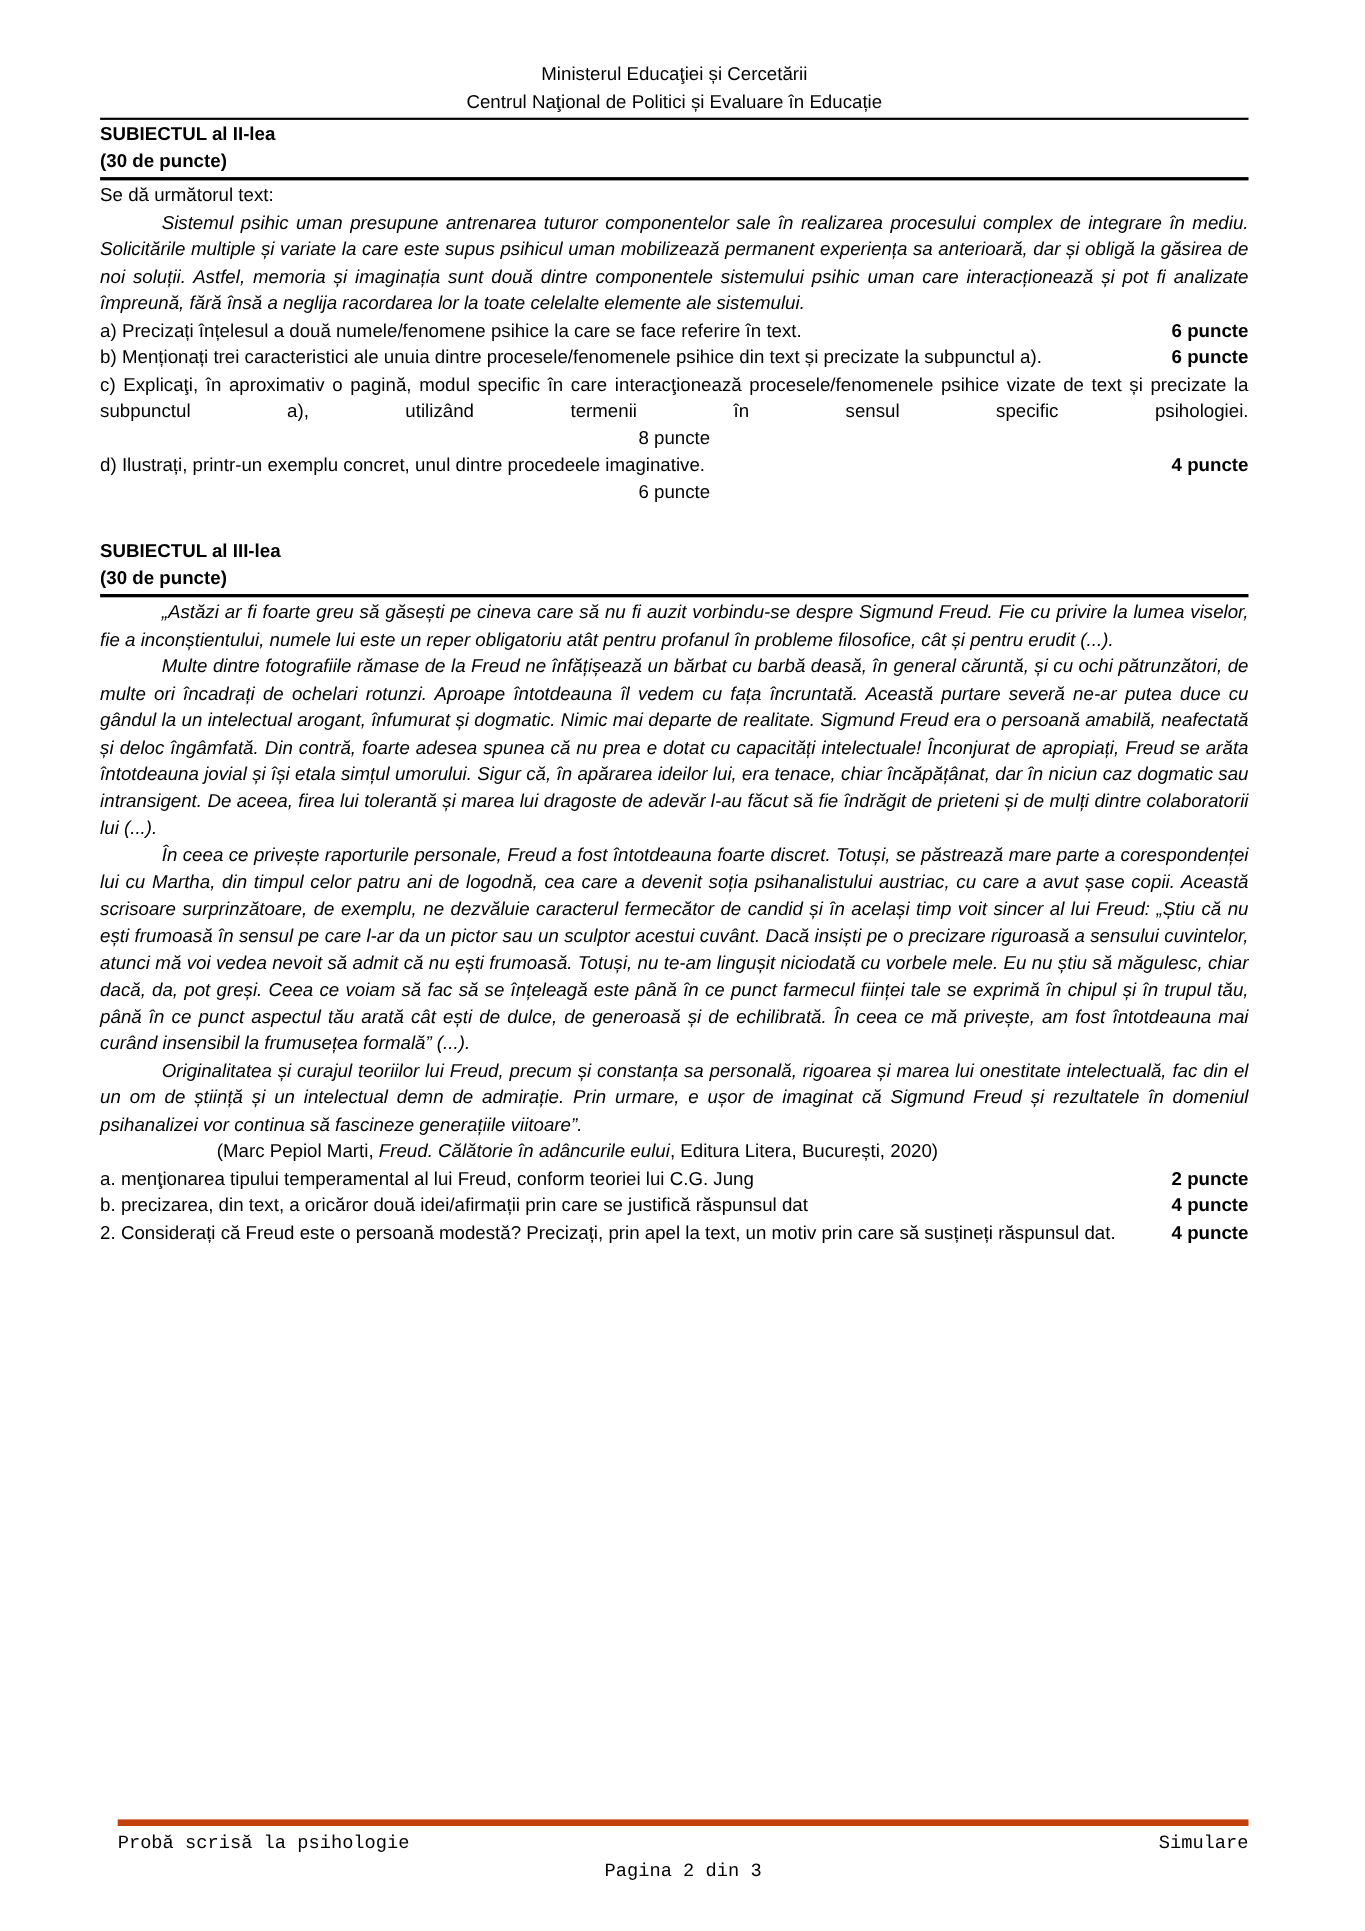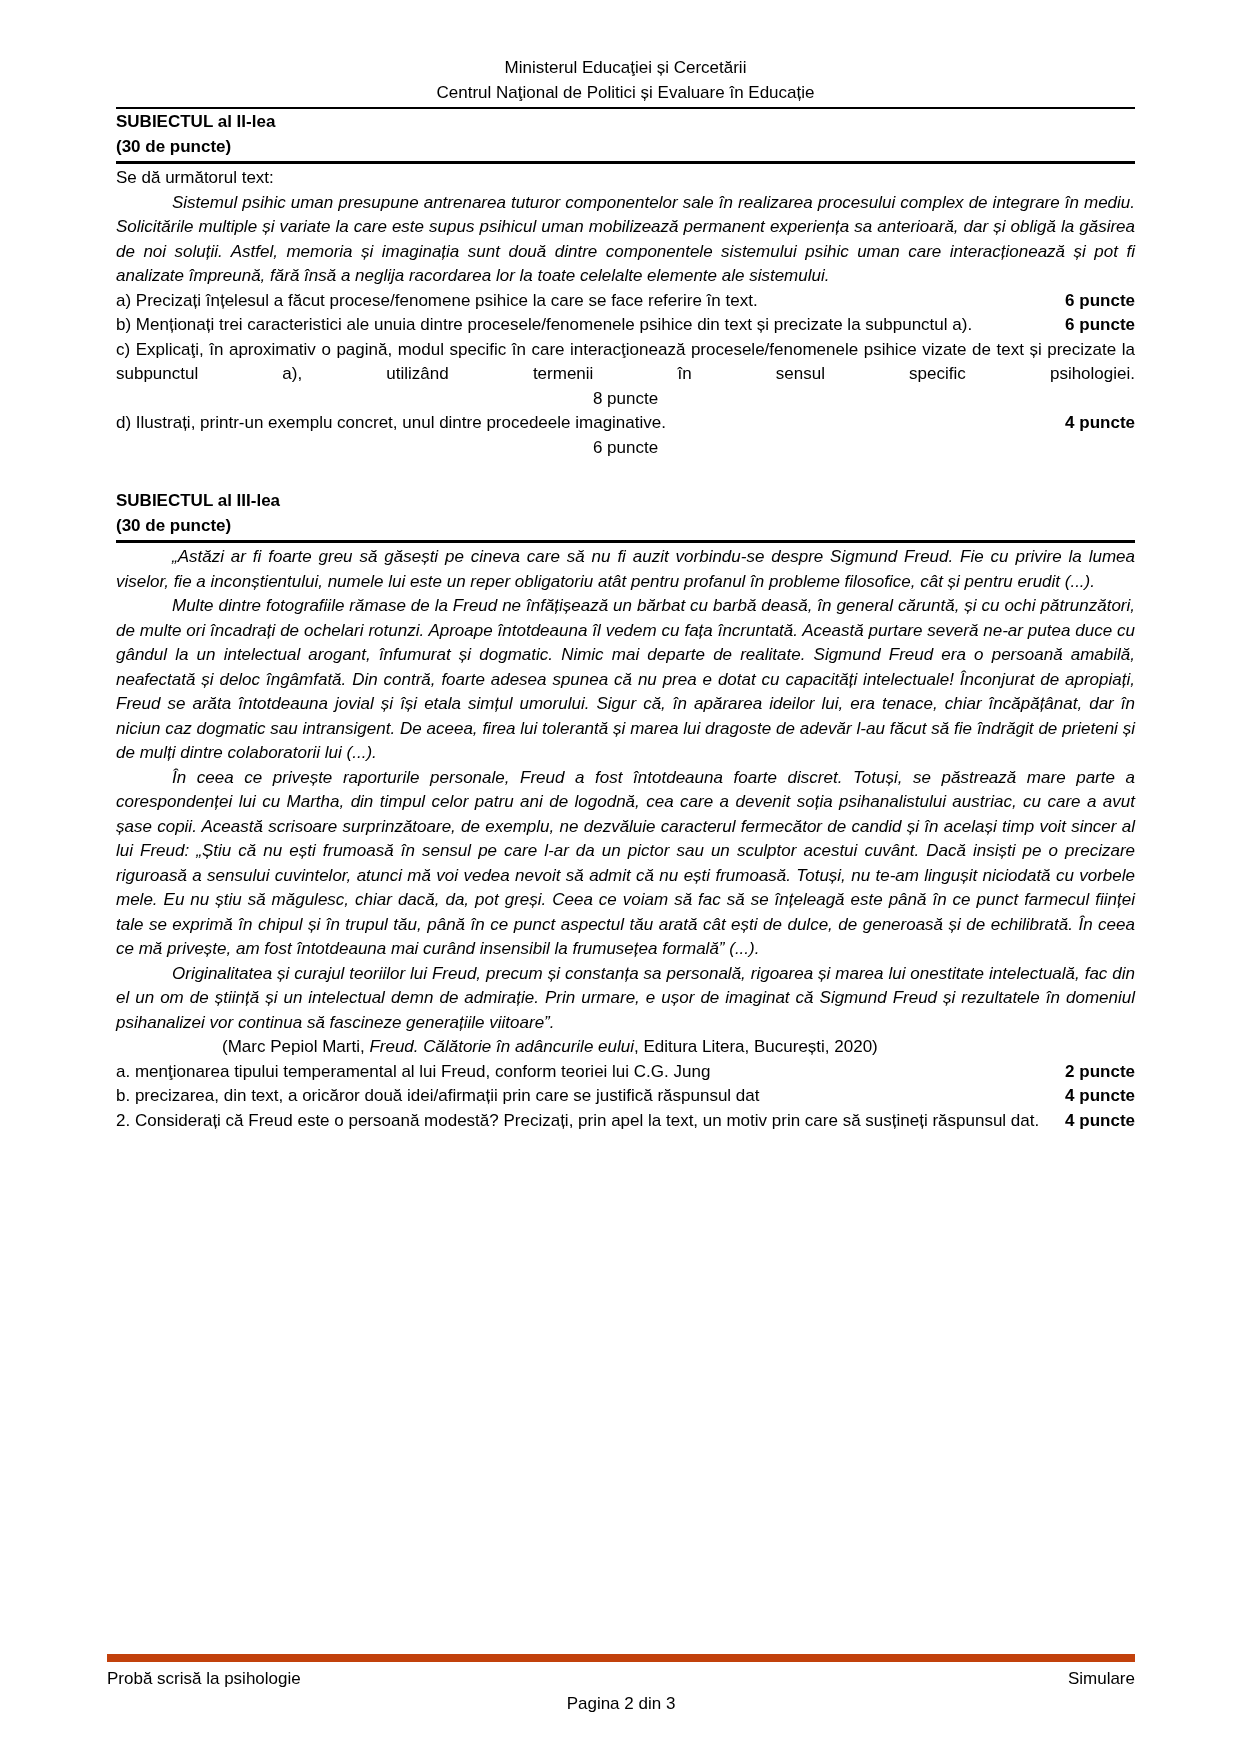--- a/index.html
+++ b/index.html
@@ -5,21 +5,21 @@
   * { box-sizing: border-box; margin: 0; padding: 0; }
   html, body { background: #ffffff; }
   body {
     width: 1241px; height: 1755px;
     font-family: "Liberation Sans", sans-serif;
     color: #000;
   }
   .page {
     position: relative;
     width: 1241px; height: 1755px;
-    padding: 56px 106px 0 116px;
+    padding: 56px 106px 0 91px;
     font-size: 17px;
     line-height: 24.5px;
     background: #fff;
     overflow: hidden;
   }
   .center { text-align: center; }
   .header-block { border-bottom: 2px solid #000; padding-bottom: 2px; }
   .title-row {
     display: flex; justify-content: space-between;
     font-weight: bold;
@@ -33,22 +33,23 @@
   .indent { text-indent: 56px; }
   .italic { font-style: italic; }
   .item { position: relative; text-align: justify; }
   .pts-abs { position: absolute; right: 0; bottom: 0; font-weight: bold; }
   .pts-line { text-align: center; font-weight: normal; }
   .subject3 { margin-top: 28px; }
   .source-line { padding-left: 106px; }
   .q1 { margin-top: 28px; }
   .footer {
     position: absolute; left: 107px; right: 106px; top: 1654px;
-    border-top: 8px solid #c2410c;
+    border-top: 6px solid #c2410c;
     padding-top: 5px;
+    font-family: Liberation Mono, monospace;
   }
   .footer-row { display: flex; justify-content: space-between; }
   .page-num { text-align: center; margin-top: 0px; }
 </style>
 </head>
 <body>
 
 <div class="page">
 
   <div class="header-block">
@@ -60,21 +61,21 @@
     <span>SUBIECTUL al II-lea</span>
     <span>(30 de puncte)</span>
   </div>
 
   <div>Se dă următorul text:</div>
 
   <div class="just indent italic">Sistemul psihic uman presupune antrenarea tuturor componentelor sale în realizarea procesului complex de integrare în mediu. Solicitările multiple și variate la care este supus psihicul uman mobilizează permanent experiența sa anterioară, dar și obligă la găsirea de noi soluții. Astfel, memoria și imaginația sunt două dintre componentele sistemului psihic uman care interacționează și pot fi analizate împreună, fără însă a neglija racordarea lor la toate celelalte elemente ale sistemului.</div>
 
   <div class="item">
     <span class="pts-abs">6 puncte</span>
-    <span>a) Precizați înțelesul a făcut procese/fenomene psihice la care se face referire în text.</span>
+    <span>a) Precizați înțelesul a două numele/fenomene psihice la care se face referire în text.</span>
   </div>
 
   <div class="item">
     <span class="pts-abs">6 puncte</span>
     <span>b) Menționați trei caracteristici ale unuia dintre procesele/fenomenele psihice din text și precizate la subpunctul a).</span>
   </div>
 
   <div class="just-full">
     <span>c) Explicaţi, în aproximativ o pagină, modul specific în care interacţionează procesele/fenomenele psihice vizate de text și precizate la subpunctul a), utilizând termenii în sensul specific psihologiei.</span>
   </div>

